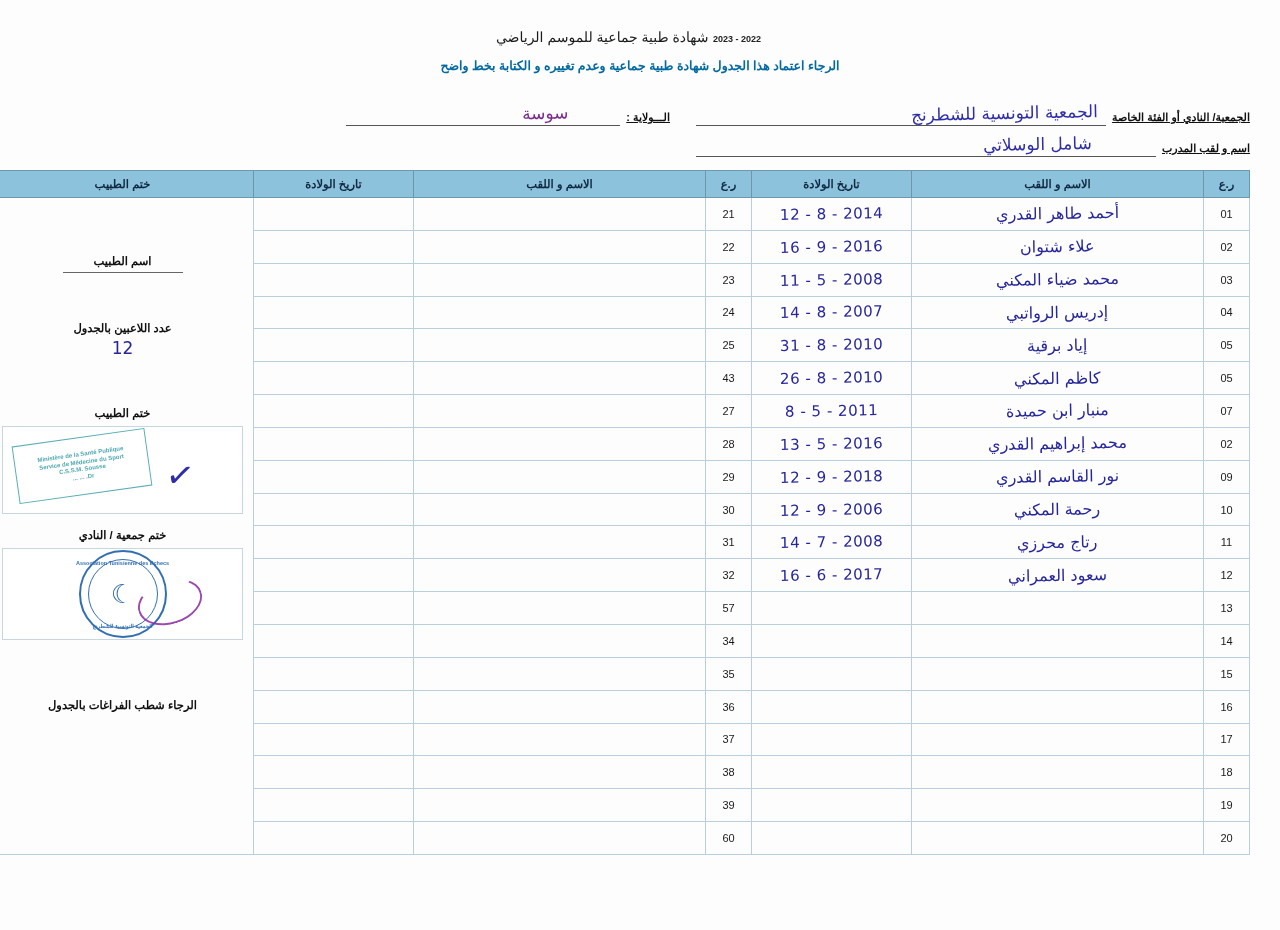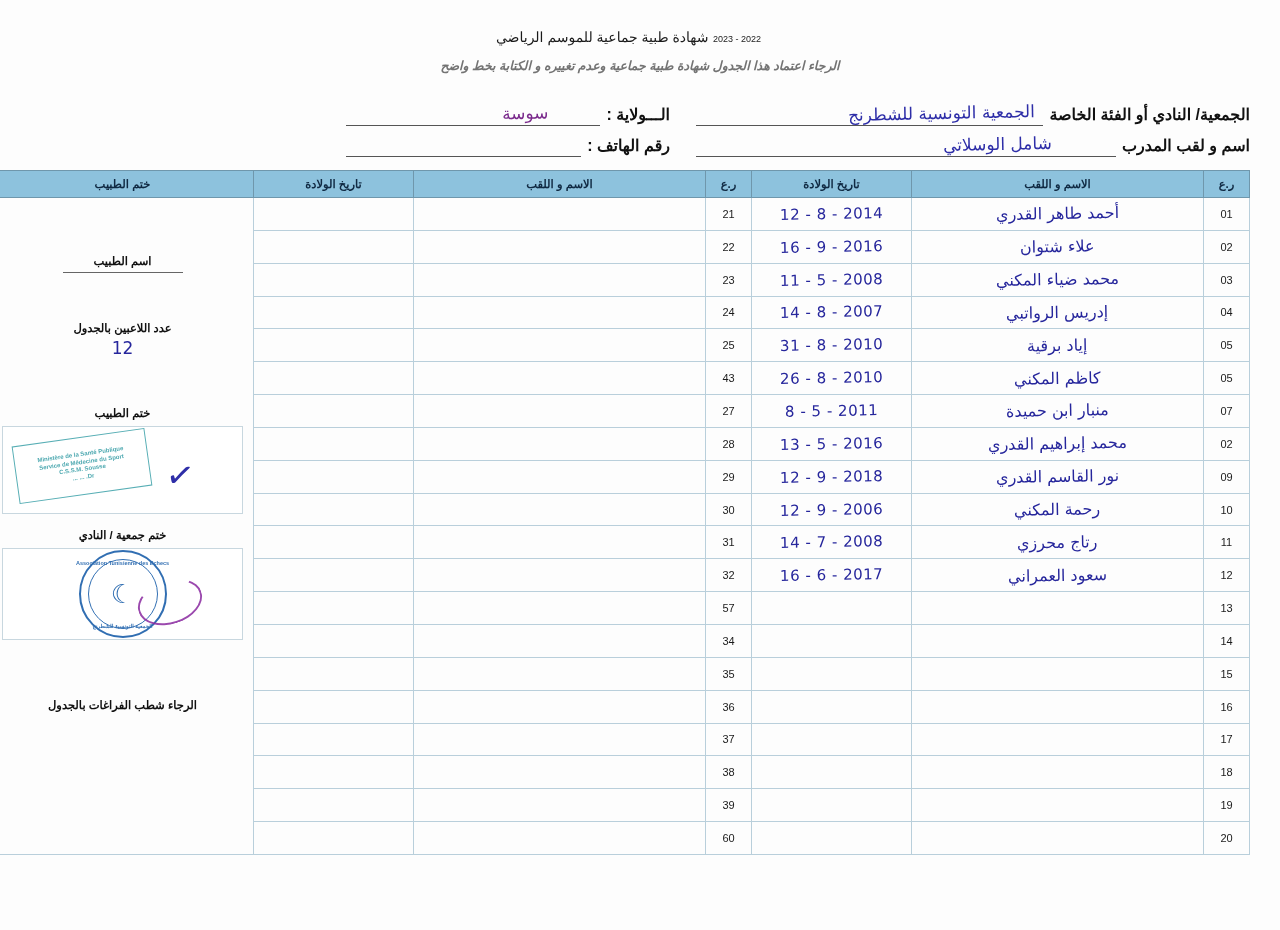--- a/index.html
+++ b/index.html
@@ -31,54 +31,54 @@
     text-align: center;
   }
   .title-line {
     font-size: 14px;
     font-weight: normal;
     color: #1a1a1a;
     letter-spacing: 0;
   }
   .title-season {
     font-size: 9px;
-    font-weight: normal;
+    font-weight: bold;
     color: #222;
     margin-right: 23px;
   }
   .subtitle-line {
     margin-top: 12px;
     font-size: 12.5px;
     font-weight: bold;
-    color: #737373;
-    font-style: italic;
+    color: #0369a1;
   }
 
   
   .field-row {
     position: absolute;
     left: 30px;
     right: 30px;
     height: 26px;
   }
   .row-1 { top: 100px; }
   .row-2 { top: 131px; }
 
   .field {
     position: absolute;
     height: 26px;
     display: flex;
     align-items: flex-end;
   }
   .field-label {
-    font-size: 16px;
+    font-size: 11px;
     font-weight: bold;
     color: #111;
     white-space: nowrap;
     padding-bottom: 2px;
+    text-decoration: underline;
   }
   .field-line {
     border-bottom: 1px solid #555;
     flex: 1;
     margin-right: 6px;
     margin-left: 6px;
     height: 20px;
     position: relative;
   }
   .hand {
@@ -282,26 +282,20 @@
         <span class="hand ink-purple" style="right:52px;">سوسة</span>
       </span>
     </div>
   </div>
 
   <div class="field-row row-2">
     <div class="field f-coach">
       <span class="field-label">اسم و لقب المدرب</span>
       <span class="field-line">
         <span class="hand" style="right:64px;">شامل الوسلاتي</span>
-      </span>
-    </div>
-    <div class="field f-phone">
-      <span class="field-label">رقم الهاتف :</span>
-      <span class="field-line">
-        <span class="hand" style="right:40px;"></span>
       </span>
     </div>
   </div>
 
   <table class="sheet">
     <colgroup>
       <col class="c-num">
         <col class="c-name">
         <col class="c-dob">
       <col class="c-num">

